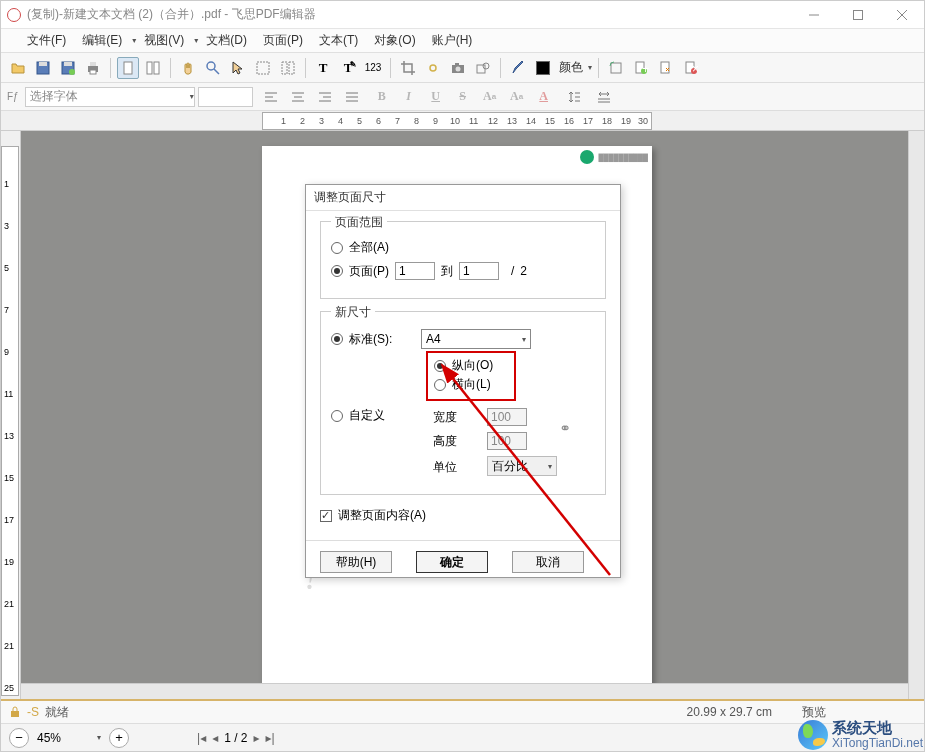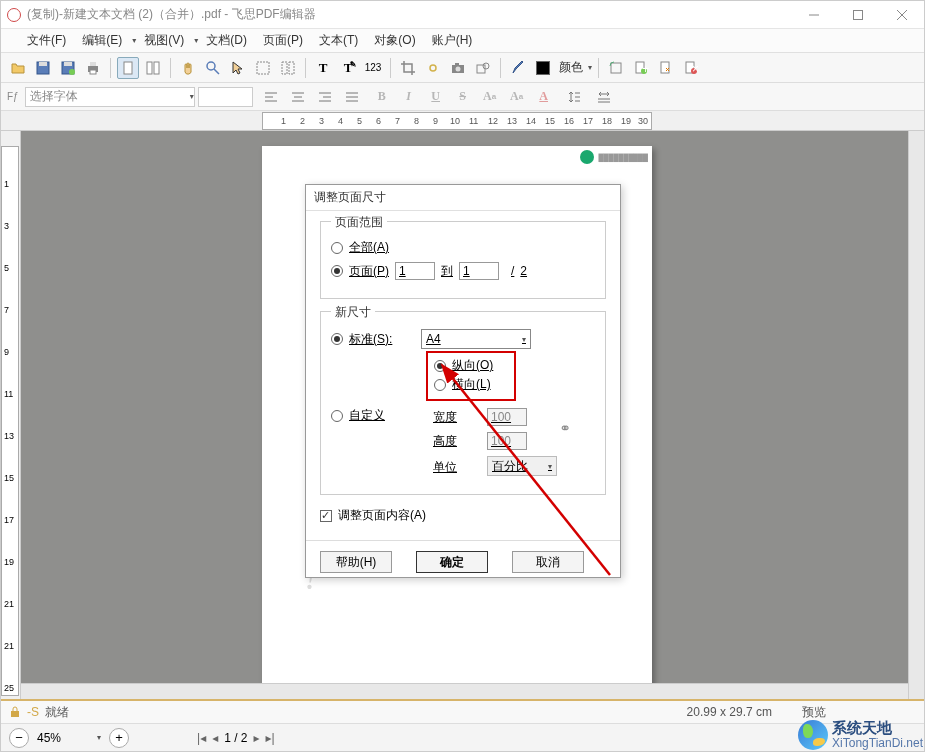--- a/index.html
+++ b/index.html
@@ -47,21 +47,21 @@
 .page .watermark-top .wm-text { font-size: 7px; color: #999; }
 
 .scrollbar-v { position: absolute; right: 0; top: 0; width: 16px; height: 100%; background: #e8e8e8; border-left: 1px solid #ccc; }
 .scrollbar-h { position: absolute; left: 20px; right: 16px; bottom: 0; height: 16px; background: #e8e8e8; border-top: 1px solid #ccc; }
 
 .dialog { position: absolute; left: 305px; top: 184px; width: 316px; height: 394px; background: #fff; border: 1px solid #999; box-shadow: 2px 2px 8px rgba(0,0,0,0.2); z-index: 100; }
 .dialog-title { height: 26px; padding-left: 8px; display: flex; align-items: center; border-bottom: 1px solid #e0e0e0; color: #333; }
 .dialog-body { padding: 10px 14px; }
 .fieldset { border: 1px solid #ccc; padding: 10px 10px 12px; margin-bottom: 12px; }
 .fieldset-title { position: relative; top: -18px; background: #fff; display: inline-block; padding: 0 4px; color: #333; text-align: center; }
-.fieldset-content { margin-top: -10px; text-decoration: underline; }
+.fieldset-content { margin-top: -10px; }
 .dl-row { display: flex; align-items: center; margin-bottom: 6px; gap: 6px; }
 .radio { width: 12px; height: 12px; border: 1px solid #666; border-radius: 50%; display: inline-block; position: relative; }
 .radio.checked::after { content: ""; position: absolute; width: 6px; height: 6px; background: #333; border-radius: 50%; top: 2px; left: 2px; }
 .checkbox { width: 12px; height: 12px; border: 1px solid #666; display: inline-block; position: relative; }
 .checkbox.checked::after { content: "✓"; position: absolute; top: -2px; left: 0; font-size: 11px; color: #333; }
 .num-input { width: 40px; height: 18px; border: 1px solid #999; padding-left: 3px; background: #fff; }
 .num-input.smalldisabled { background: #f4f4f4; color: #888; }
 .dd-select { width: 110px; height: 20px; border: 1px solid #888; background: #fff; display: flex; align-items: center; justify-content: space-between; padding: 0 4px; }
 .orientation-box { border: 2.5px solid #d30000; padding: 4px 6px; margin-left: 95px; margin-top: -4px; margin-bottom: 6px; width: 90px; }
 .orientation-box .dl-row { margin-bottom: 2px; }

